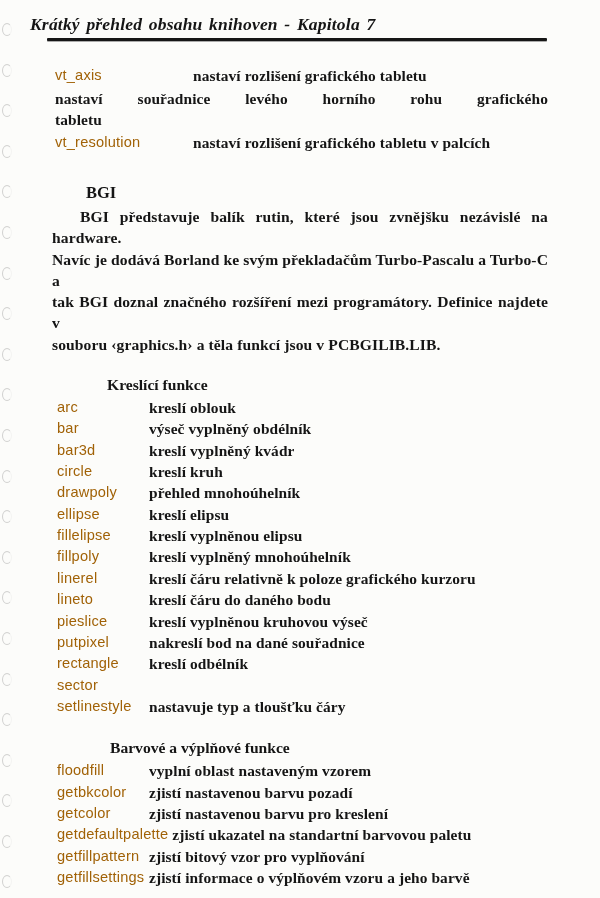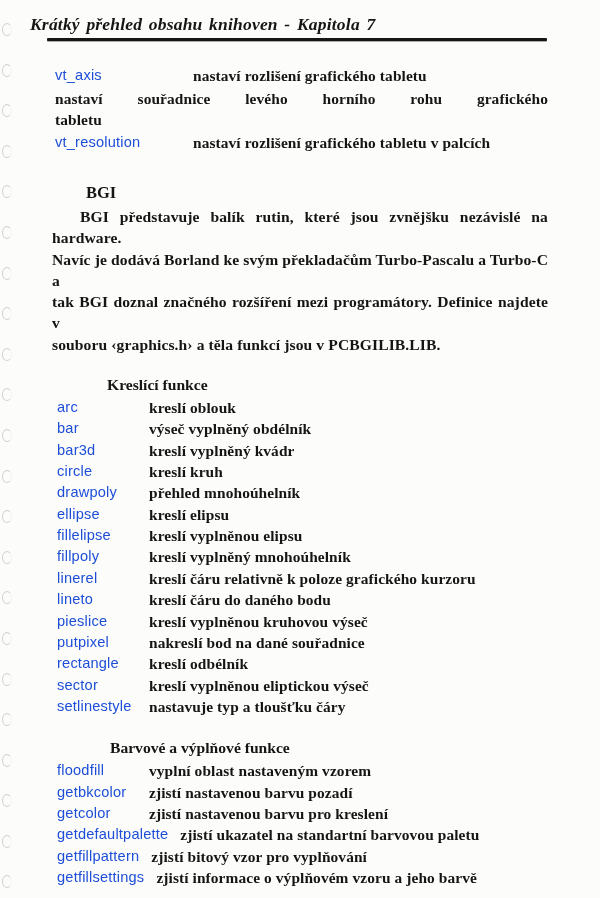--- a/index.html
+++ b/index.html
@@ -34,21 +34,21 @@
   }
   .header-rule{
     margin:3px 0 0 47px;width:500px;height:3px;
     background:#161616;border-radius:1px;
     box-shadow:0 1px 0 rgba(20,20,20,.35);
   }
 
   
   .fname{
     font-family:"Liberation Sans", sans-serif;
-    font-weight:400;color:#1d4ed8;
+    font-weight:400;color:#a16207;
     font-size:14.6px;letter-spacing:.2px;
     flex:0 0 auto;
   }
   .fdesc{font-weight:700;font-size:15.4px;letter-spacing:.1px;}
 
   
   .vt-table{margin:24px 52px 0 55px;}
   .vt-row{display:flex;align-items:flex-start;line-height:21.5px;margin-bottom:1px;}
   .vt-row .fname{width:138px;}
   .vt-row .fdesc{flex:1 1 auto;}
@@ -58,21 +58,21 @@
   .bgi-heading{margin:30px 0 0 86px;font-weight:700;font-size:16.5px;line-height:20px;}
   .bgi-paragraph{margin:3px 52px 0 52px;width:496px;font-weight:700;font-size:15.6px;line-height:21.3px;letter-spacing:.1px;}
   .pline{text-align:justify;text-align-last:justify;}
   .pline.first{text-indent:28px;}
   .pline.last{text-align-last:left;}
 
   
   .list-heading{margin:19px 0 2px 107px;font-weight:700;font-size:15.6px;line-height:21px;}
   .fn-list{margin:0 40px 0 57px;}
   .frow{display:flex;align-items:flex-start;line-height:21.35px;}
-  .frow .fname{min-width:92px;padding-right:12px;box-sizing:border-box;}
+  .frow .fname{min-width:92px;padding-right:4px;box-sizing:border-box;}
   .frow .fdesc{flex:1 1 auto;}
 
   .list2-heading{margin:20px 0 2px 110px;font-weight:700;font-size:15.6px;line-height:21px;}
 </style>
 </head>
 <body>
 
 <div class="page">
 
   <div class="binding">
@@ -179,21 +179,20 @@
     <div class="frow">
         <span class="fname">putpixel</span>
         <span class="fdesc">nakreslí bod na dané souřadnice</span>
       </div>
     <div class="frow">
         <span class="fname">rectangle</span>
         <span class="fdesc">kreslí odbélník</span>
       </div>
     <div class="frow">
         <span class="fname">sector</span>
-        <span class="fdesc">kreslí vyplněnou eliptickou výseč</span>
       </div>
     <div class="frow">
         <span class="fname">setlinestyle</span>
         <span class="fdesc">nastavuje typ a tloušťku čáry</span>
       </div>
   </div>
 
   <div class="list2-heading">Barvové a výplňové funkce</div>
 
   <div class="fn-list">

